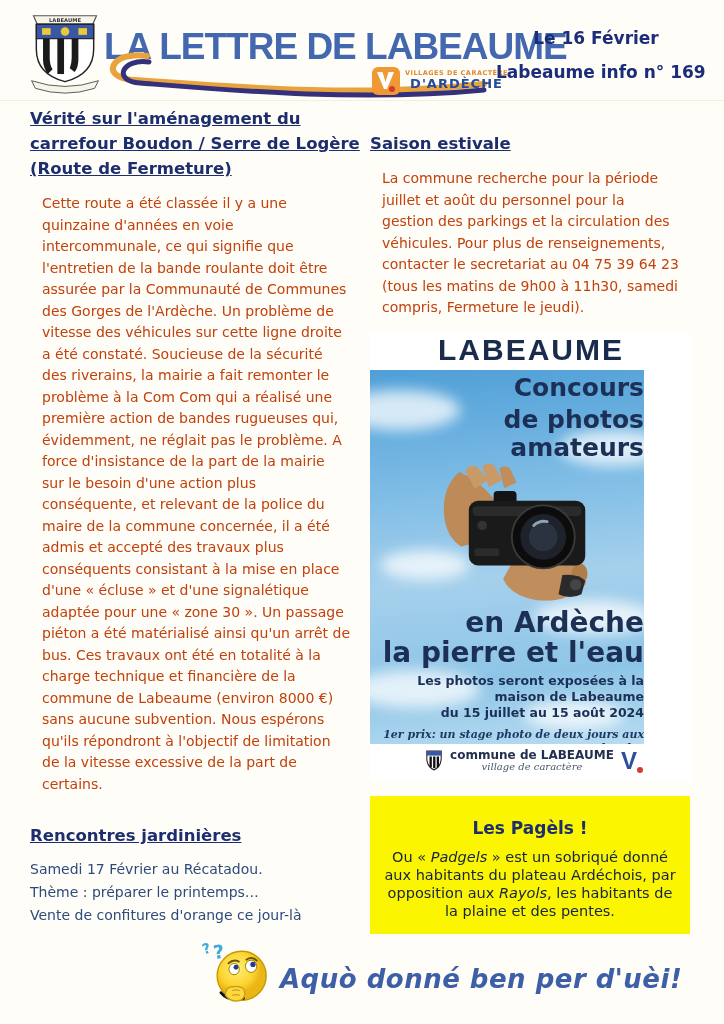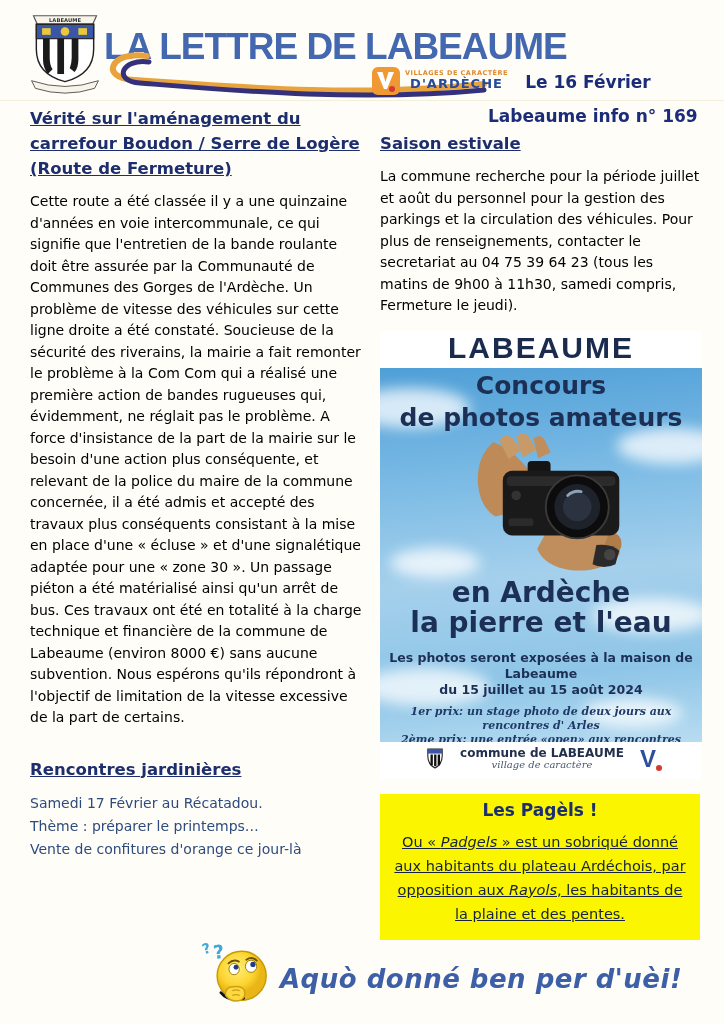--- a/index.html
+++ b/index.html
@@ -14,67 +14,67 @@
   .masthead{position:absolute;left:104px;top:26px;width:400px;}
   .masthead-title{
     font-family:"Liberation Sans",sans-serif;font-weight:bold;
     font-size:37px;letter-spacing:-1px;color:#4468af;white-space:nowrap;
   }
   .swoosh{position:absolute;left:92px;top:48px;}
   .vdc{position:absolute;left:372px;top:67px;display:flex;align-items:center;gap:5px;text-align:center;}
   .vdc-text{display:flex;flex-direction:column;line-height:1.1;}
   .vdc-line1{font-size:6.5px;font-weight:bold;color:#e08a2e;letter-spacing:.5px;}
   .vdc-line2{font-size:13px;font-weight:bold;color:#274a9b;letter-spacing:1px;}
-  .head-right{position:absolute;right:36px;top:28px;width:200px;text-align:center;color:#1b2d7a;margin-top:44px;}
+  .head-right{position:absolute;right:28px;top:28px;width:200px;text-align:center;color:#1b2d7a;}
   .head-date{font-weight:bold;font-size:17px;margin-bottom:14px;text-align:center;}
   .head-issue{font-weight:bold;font-size:17px;white-space:nowrap;}
   
   .col-left{position:absolute;left:30px;top:106px;width:333px;}
-  .col-right{position:absolute;left:380px;top:131px;width:322px;}
+  .col-right{position:absolute;left:370px;top:131px;width:322px;}
   .article-title{
     font-weight:bold;font-size:16.5px;line-height:25px;color:#1d2e6e;
     text-decoration:underline;margin:0 0 10px 0;
   }
-  .body-text{font-size:14px;line-height:21.5px;color:#000000;margin:0;}
+  .body-text{font-size:14px;line-height:21.5px;color:#c2410c;margin:12px;}
   .section2{margin-top:28px;}
   .list-line{font-size:14px;line-height:23px;color:#2e4b7e;}
   
   .poster{margin-top:14px;width:322px;background:#ffffff;}
   .poster-brand{
     text-align:center;font-family:"Liberation Sans",sans-serif;font-weight:bold;
     font-size:30px;letter-spacing:2px;color:#1b2b4e;padding:0 0 3px 0;
   }
   .sky{
-    position:relative;width:322px;height:374px;overflow:hidden;
+    position:relative;width:274px;height:374px;overflow:hidden;
     background:linear-gradient(175deg,#4f9fd7 0%,#7cbbe5 30%,#a5d0ec 55%,#8ec5e7 80%,#b7dcf1 100%);
-    text-align:center;color:#1c2f55;
+    text-align:right;color:#1c2f55;
   }
   .cloud{position:absolute;background:rgba(255,255,255,.75);border-radius:50%;filter:blur(7px);}
   .sky-content{position:relative;z-index:2;display:flex;flex-direction:column;height:100%;}
   .poster-t1{font-weight:bold;font-size:25px;line-height:28px;margin-top:4px;}
   .camera-wrap{height:148px;display:flex;justify-content:center;align-items:center;}
   .poster-t2{font-weight:bold;font-size:28px;line-height:30px;}
-  .poster-expo{font-weight:bold;font-size:12.5px;line-height:16px;margin-top:12px;}
+  .poster-expo{font-weight:bold;font-size:12.5px;line-height:16px;margin-top:5px;}
   .poster-prize{font-family:"DejaVu Serif",serif;font-style:italic;font-weight:bold;font-size:11px;line-height:14px;margin-top:7px;color:#1f3a66;}
   .poster-footer{
-    display:flex;justify-content:center;align-items:center;gap:16px;
+    display:flex;justify-content:center;align-items:center;gap:7px;
     padding:5px 0 8px 0;background:#ffffff;
   }
   .pf-text{text-align:center;line-height:1.05;}
   .pf-commune{font-weight:bold;font-size:12px;color:#23304d;}
   .pf-tagline{font-family:"DejaVu Serif",serif;font-style:italic;font-size:10px;color:#4a5670;}
   .pf-v{position:relative;font-family:"Liberation Sans",sans-serif;font-weight:bold;font-size:24px;color:#2d4f9e;line-height:1;}
   .pf-v .dot{position:absolute;right:-6px;bottom:0;width:6px;height:6px;border-radius:50%;background:#d33b2f;}
   
   .yellow-box{
-    margin-top:15px;width:300px;padding:4px 10px 14px 10px;background:#fbf600;
+    margin-top:15px;width:300px;padding:20px 10px 14px 10px;background:#fbf600;
     text-align:center;color:#15233f;
   }
   .yb-title{font-weight:bold;font-size:17px;color:#1d2e6e;margin:2px 0 10px 0;}
-  .yb-body{font-size:14.5px;line-height:24px;text-decoration:underline;}
+  .yb-body{font-size:14.5px;line-height:18px;}
   .yb-body i{font-style:italic;}
   
   .footer{position:absolute;left:200px;top:938px;display:flex;align-items:flex-end;gap:8px;}
   .slogan{
     font-style:italic;font-weight:bold;font-size:26px;color:#3c5fa8;
     padding-bottom:10px;letter-spacing:.5px;
   }
 </style>
 </head>
 <body>

